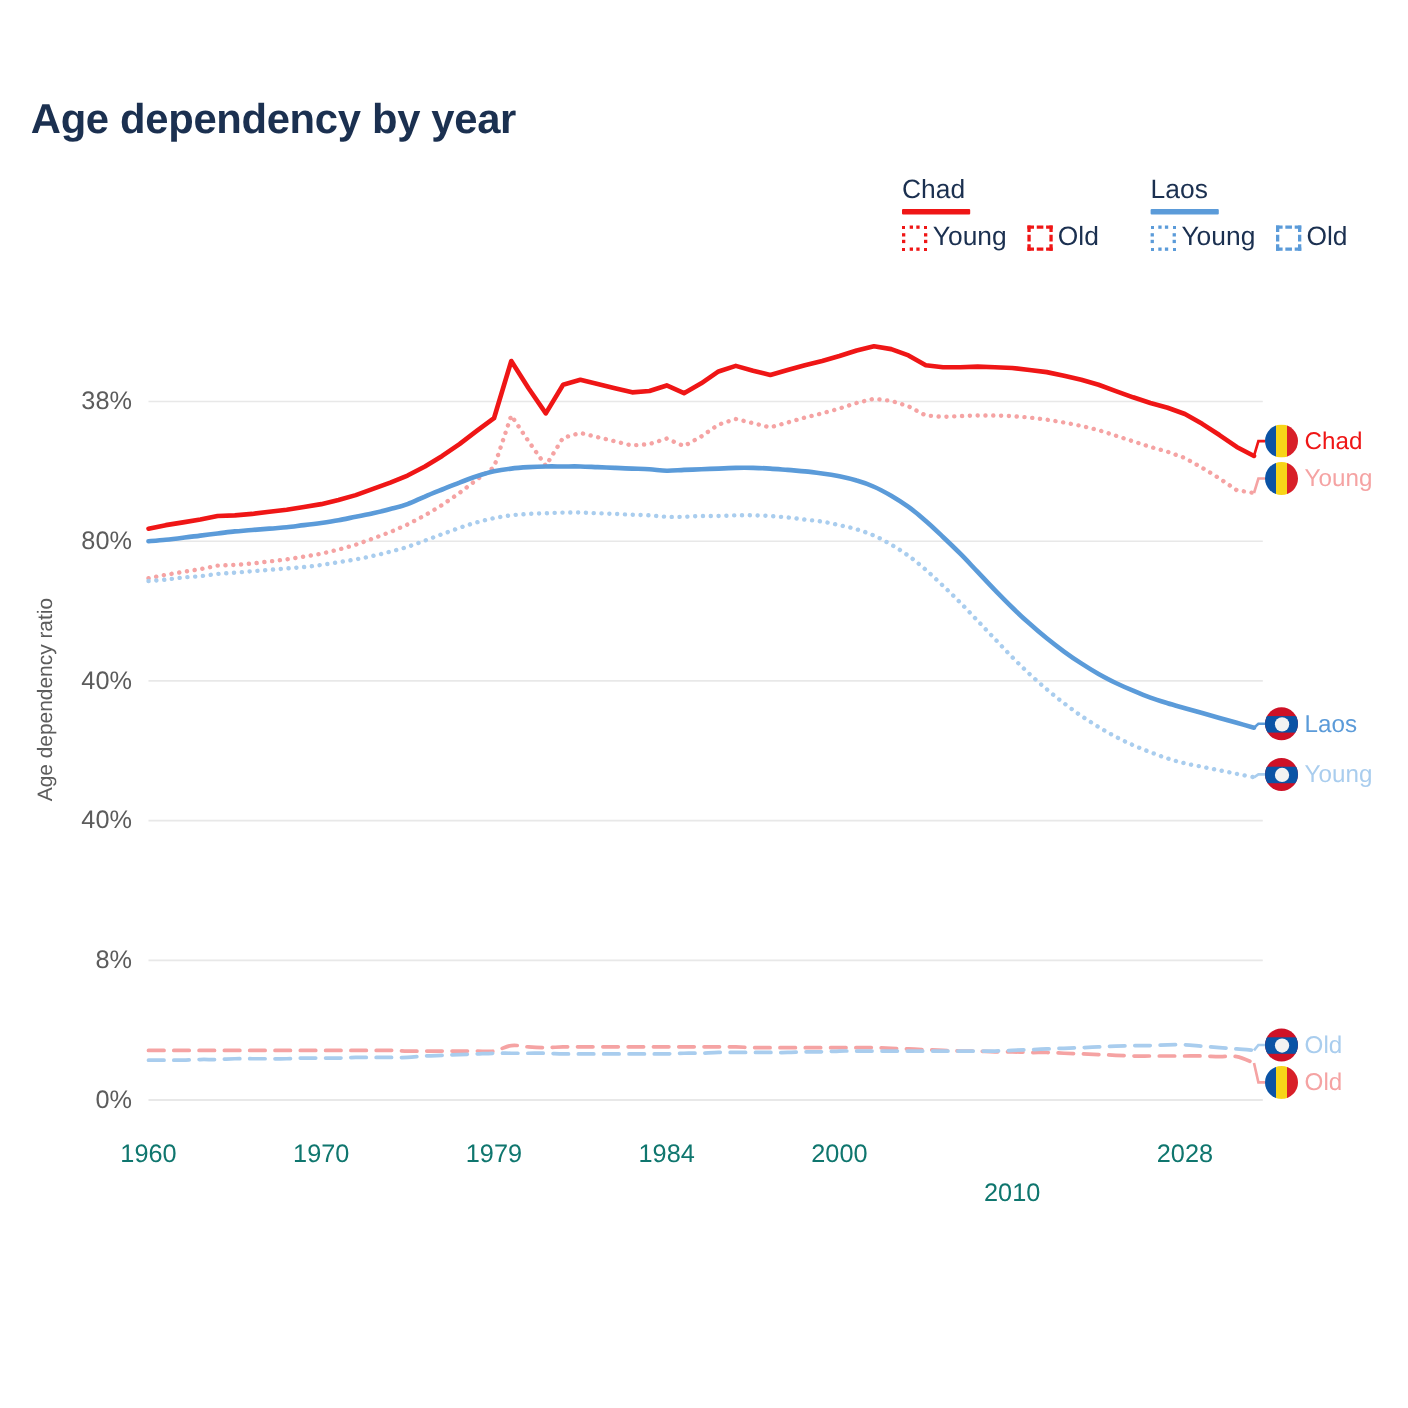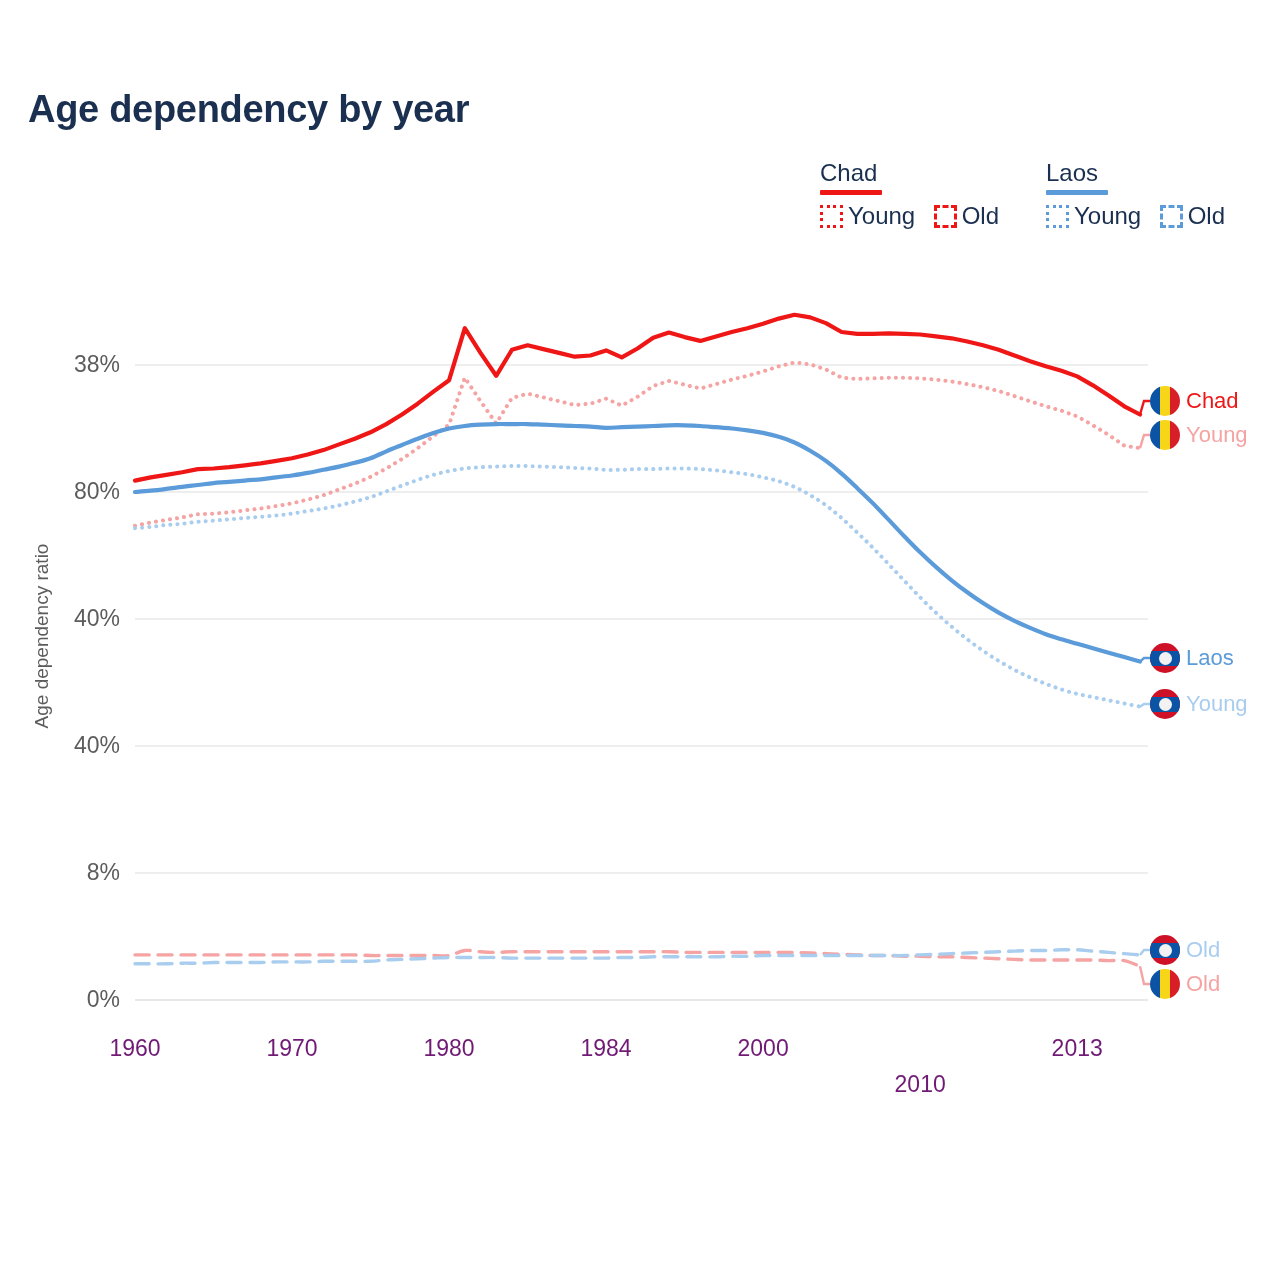--- a/index.html
+++ b/index.html
@@ -60,21 +60,21 @@
     font-size: 19px;
     color: #5c5c5c;
   }
   .ytick {
     position: absolute; right: 0; width: 110px;
     text-align: right;
     font-size: 23px; color: #5c5c5c;
   }
   .xtick {
     position: absolute; width: 120px; text-align: center;
-    font-size: 23px; color: #701a75;
+    font-size: 23px; color: #0f766e;
   }
   .watermark {
     position: absolute;
     left: 948px; top: 296px;
     font-size: 72px; font-weight: bold;
     color: #bfbfbf;
     letter-spacing: -1px;
   }
   
   .endmark { position: absolute; display: flex; align-items: center; }
@@ -159,25 +159,25 @@
         <div class="ytick" style="left: 10px; top: 986px;">0%</div>
         <div class="ytick" style="left: 10px; top: 859px;">8%</div>
         <div class="ytick" style="left: 10px; top: 732px;">40%</div>
         <div class="ytick" style="left: 10px; top: 605px;">40%</div>
         <div class="ytick" style="left: 10px; top: 478px;">80%</div>
         <div class="ytick" style="left: 10px; top: 351px;">38%</div>
       </div>
     <div id="xtick-layer">
         <div class="xtick" style="left: 75px; top: 1035px;">1960</div>
         <div class="xtick" style="left: 232.031px; top: 1035px;">1970</div>
-        <div class="xtick" style="left: 389.062px; top: 1035px;">1980</div>
+        <div class="xtick" style="left: 389.062px; top: 1035px;">1979</div>
         <div class="xtick" style="left: 546.094px; top: 1035px;">1984</div>
         <div class="xtick" style="left: 703.125px; top: 1035px;">2000</div>
         <div class="xtick" style="left: 860.156px; top: 1035px; margin-top: 36px;">2010</div>
-        <div class="xtick" style="left: 1017.19px; top: 1035px;">2013</div>
+        <div class="xtick" style="left: 1017.19px; top: 1035px;">2028</div>
       </div>
     <div id="endmark-layer">
         <div class="endmark" style="left: 1150px; top: 386px;">
           <div class="flag flag-chad">
             <i></i>
             <i></i>
             <i></i>
           </div>
           <span class="endlabel" style="color: rgb(239, 22, 22);">Chad</span>
         </div>

